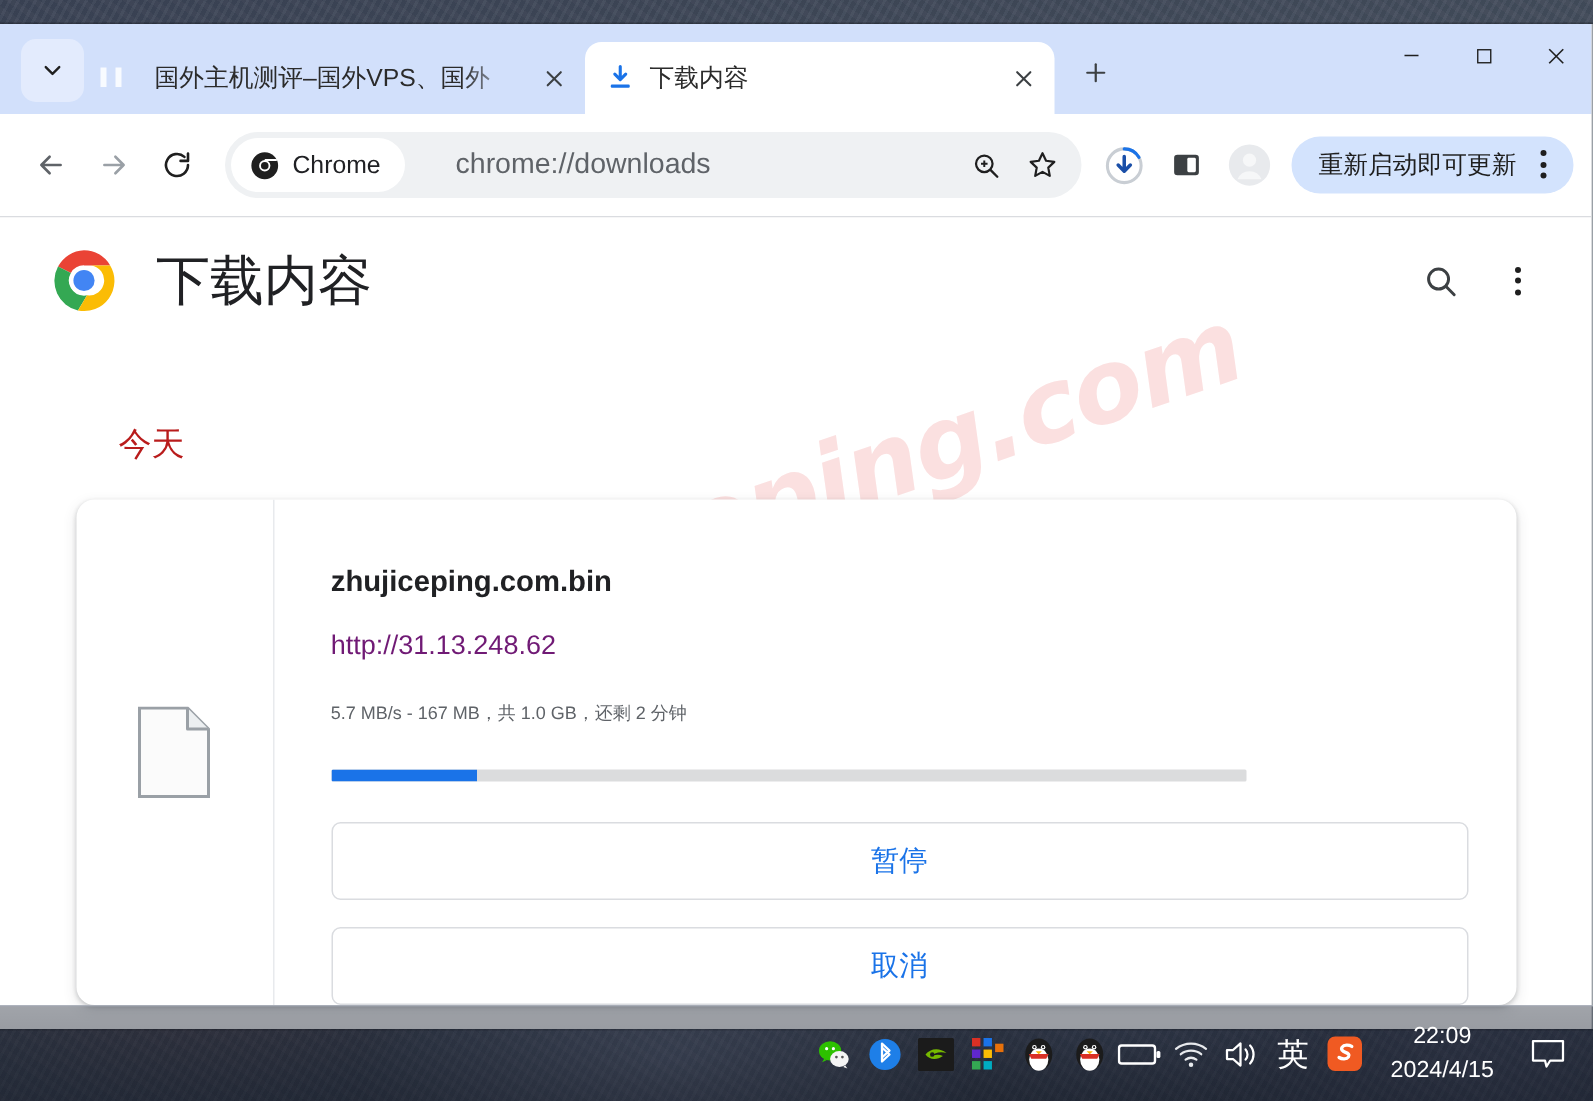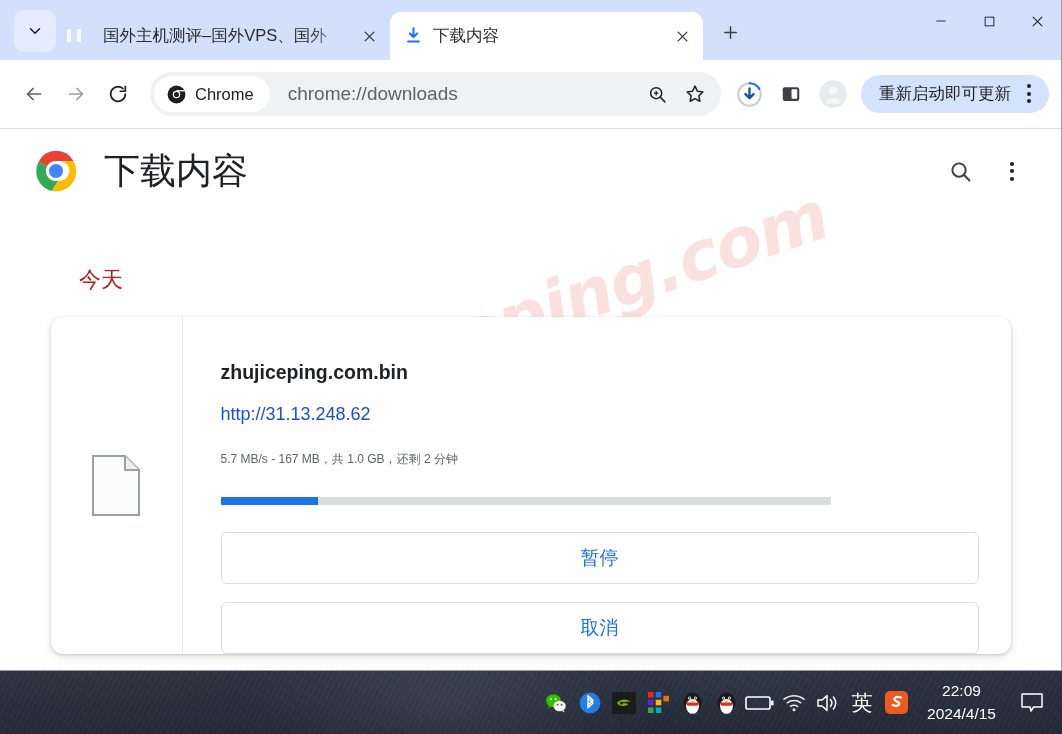--- a/index.html
+++ b/index.html
@@ -22,21 +22,21 @@
   #desktop::after{
     content:""; position:absolute; inset:0;
     background:
       repeating-linear-gradient(118deg, rgba(255,255,255,.035) 0 2px, rgba(0,0,0,.045) 2px 5px),
       repeating-linear-gradient(35deg, rgba(120,100,110,.05) 0 4px, rgba(20,26,38,.06) 4px 9px);
     opacity:.9;
   }
 
   
   #browser {
-    position: absolute; left: 0; top: 0; width: 1062px; height: 670px;
+    position: absolute; left: 0; top: 16px; width: 1062px; height: 670px;
     background: #fff; overflow: hidden;
     border-right: 1px solid #9aa0a6;
     box-shadow: 0 0 0 1px rgba(0,0,0,.25);
   }
 
   
   .tabstrip {
     height: 60px; background: #d2e0fb;
     display: flex; align-items: flex-end; position: relative;
   }
@@ -95,21 +95,21 @@
     height: 69px; background: #fff; display: flex; align-items: center;
     padding: 0 12px 0 14px; gap: 2px; border-bottom: 1px solid #dadce0;
   }
   .navbtn {
     width: 40px; height: 40px; border-radius: 50%; display: flex;
     align-items: center; justify-content: center; cursor: pointer; flex: 0 0 40px;
   }
   .omnibox {
     flex: 1 1 auto; height: 44px; margin: 0 6px 0 10px; background: #eff1f3;
     border-radius: 22px; display: flex; align-items: center; padding: 0 4px 0 4px;
-    cursor: text; min-width: 0;
+    cursor: text; min-width: 0; gap: 16px;
   }
   .chrome-chip {
     height: 36px; background: #fff; border-radius: 18px; display: flex;
     align-items: center; gap: 8px; padding: 0 16px 0 12px; flex: 0 0 auto;
   }
   .chip-label { font-size: 16.5px; color: #202124; }
   .omni-url {
     font-size: 19px; color: #5f6368; margin-left: 18px; white-space: nowrap;
     overflow: hidden; text-overflow: ellipsis;
   }
@@ -161,21 +161,21 @@
     border-radius: 12px; box-shadow: 0 1px 3px rgba(60,64,67,.22), 0 3px 9px rgba(60,64,67,.13);
     display: flex; min-height: 301px; overflow: hidden;
   }
   .dl-iconcol {
     width: 132px; flex: 0 0 132px; display: flex; align-items: center;
     justify-content: center; border-right: 1px solid #e8eaed;
   }
   .file-icon { width: 48px; height: 61px; position: relative; }
   .dl-body { flex: 1 1 auto; padding: 44px 32px 0 38px; }
   .dl-name { font-size: 19.5px; font-weight: 700; color: #202124; }
-  .dl-url { font-size: 18px; color: #1d4ed8; margin-top: 20px; }
+  .dl-url { font-size: 18px; color: #701a75; margin-top: 20px; }
   .dl-status { font-size: 12px; color: #5f6368; margin-top: 26px; }
   .progress {
     margin-top: 29px; width: 610px; height: 8px; background: #dbdcdd; border-radius: 1px;
     overflow: hidden; cursor: pointer;
   }
   .progress .bar { height: 100%; background: #1a73e8; }
   .dl-actions { margin-top: 27px; display: flex; gap: 18px; flex-direction: column; }
   .btn {
     min-width: 98px; height: 52px; border: 1px solid #dadce0; border-radius: 6px;
     background: #fff; color: #1a73e8; font-size: 19px; cursor: pointer;

